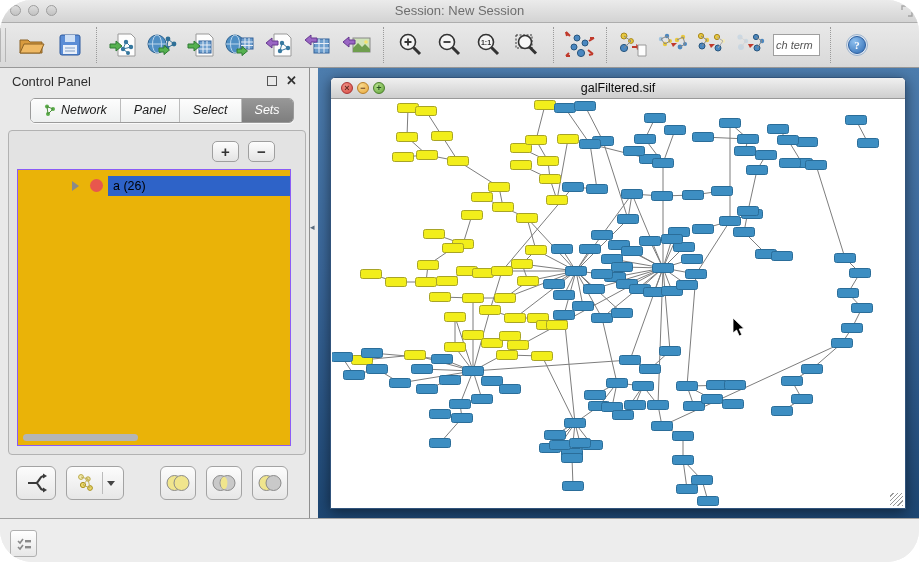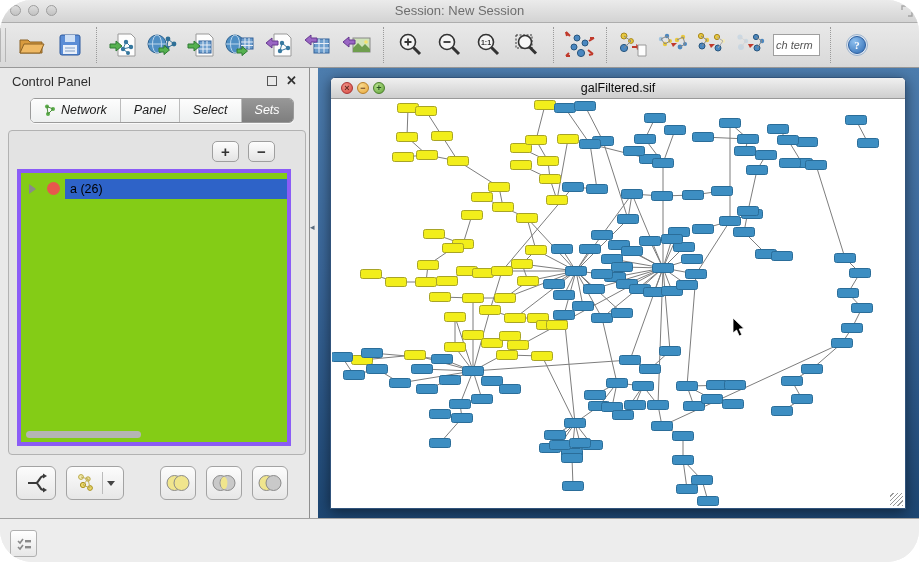--- a/index.html
+++ b/index.html
@@ -41,22 +41,22 @@
     border-right:1px solid #bcbcbc;display:flex;align-items:center;gap:5px;font-style:italic;}
   .tab:last-child{border-right:none;}
   .tab.sel{background:linear-gradient(#979797,#7e7e7e);color:#fff;}
 
   .panel-box{position:absolute;left:8px;top:62px;width:298px;height:325px;background:#e3e3e3;
     border:1px solid #b2b2b2;border-radius:4px;box-sizing:border-box;}
   .pm-btn{position:absolute;top:10px;width:27px;height:21px;border:1px solid #9f9f9f;border-radius:5px;
     background:linear-gradient(#fdfdfd,#e4e4e4);font-size:15px;font-weight:bold;color:#333;
     text-align:center;line-height:19px;box-sizing:border-box;}
   .pm-plus{right:66px}.pm-minus{right:30px}
-  .setlist{position:absolute;left:8px;right:14px;top:38px;bottom:8px;background:#84cc16;
-    border:4px solid #8b5cf6;box-sizing:border-box;overflow:hidden;}
+  .setlist{position:absolute;left:8px;right:14px;top:38px;bottom:8px;background:#eab308;
+    border:1px solid #8b5cf6;box-sizing:border-box;overflow:hidden;padding-left:46px;}
   .set-row{position:relative;height:20px;margin-top:0;}
   .set-row:first-child{margin-top:6px;}
   .expander{position:absolute;left:8px;top:5px;width:0;height:0;
     border-left:7px solid #8a8a8a;border-top:5px solid transparent;border-bottom:5px solid transparent;}
   .setdot{position:absolute;left:26px;top:3px;width:13px;height:13px;border-radius:50%;background:#e8574d;}
   .sethl{position:absolute;left:44px;right:0;top:0;bottom:0;background:#2e63c8;}
   .setlabel{position:absolute;left:49px;top:3px;font-size:12.5px;color:#000;}
   .hscroll{position:absolute;left:3px;right:3px;bottom:3px;height:8px;}
   .hthumb{position:absolute;left:2px;top:0;width:115px;height:7px;border-radius:4px;background:#b5b5b5;}
 

